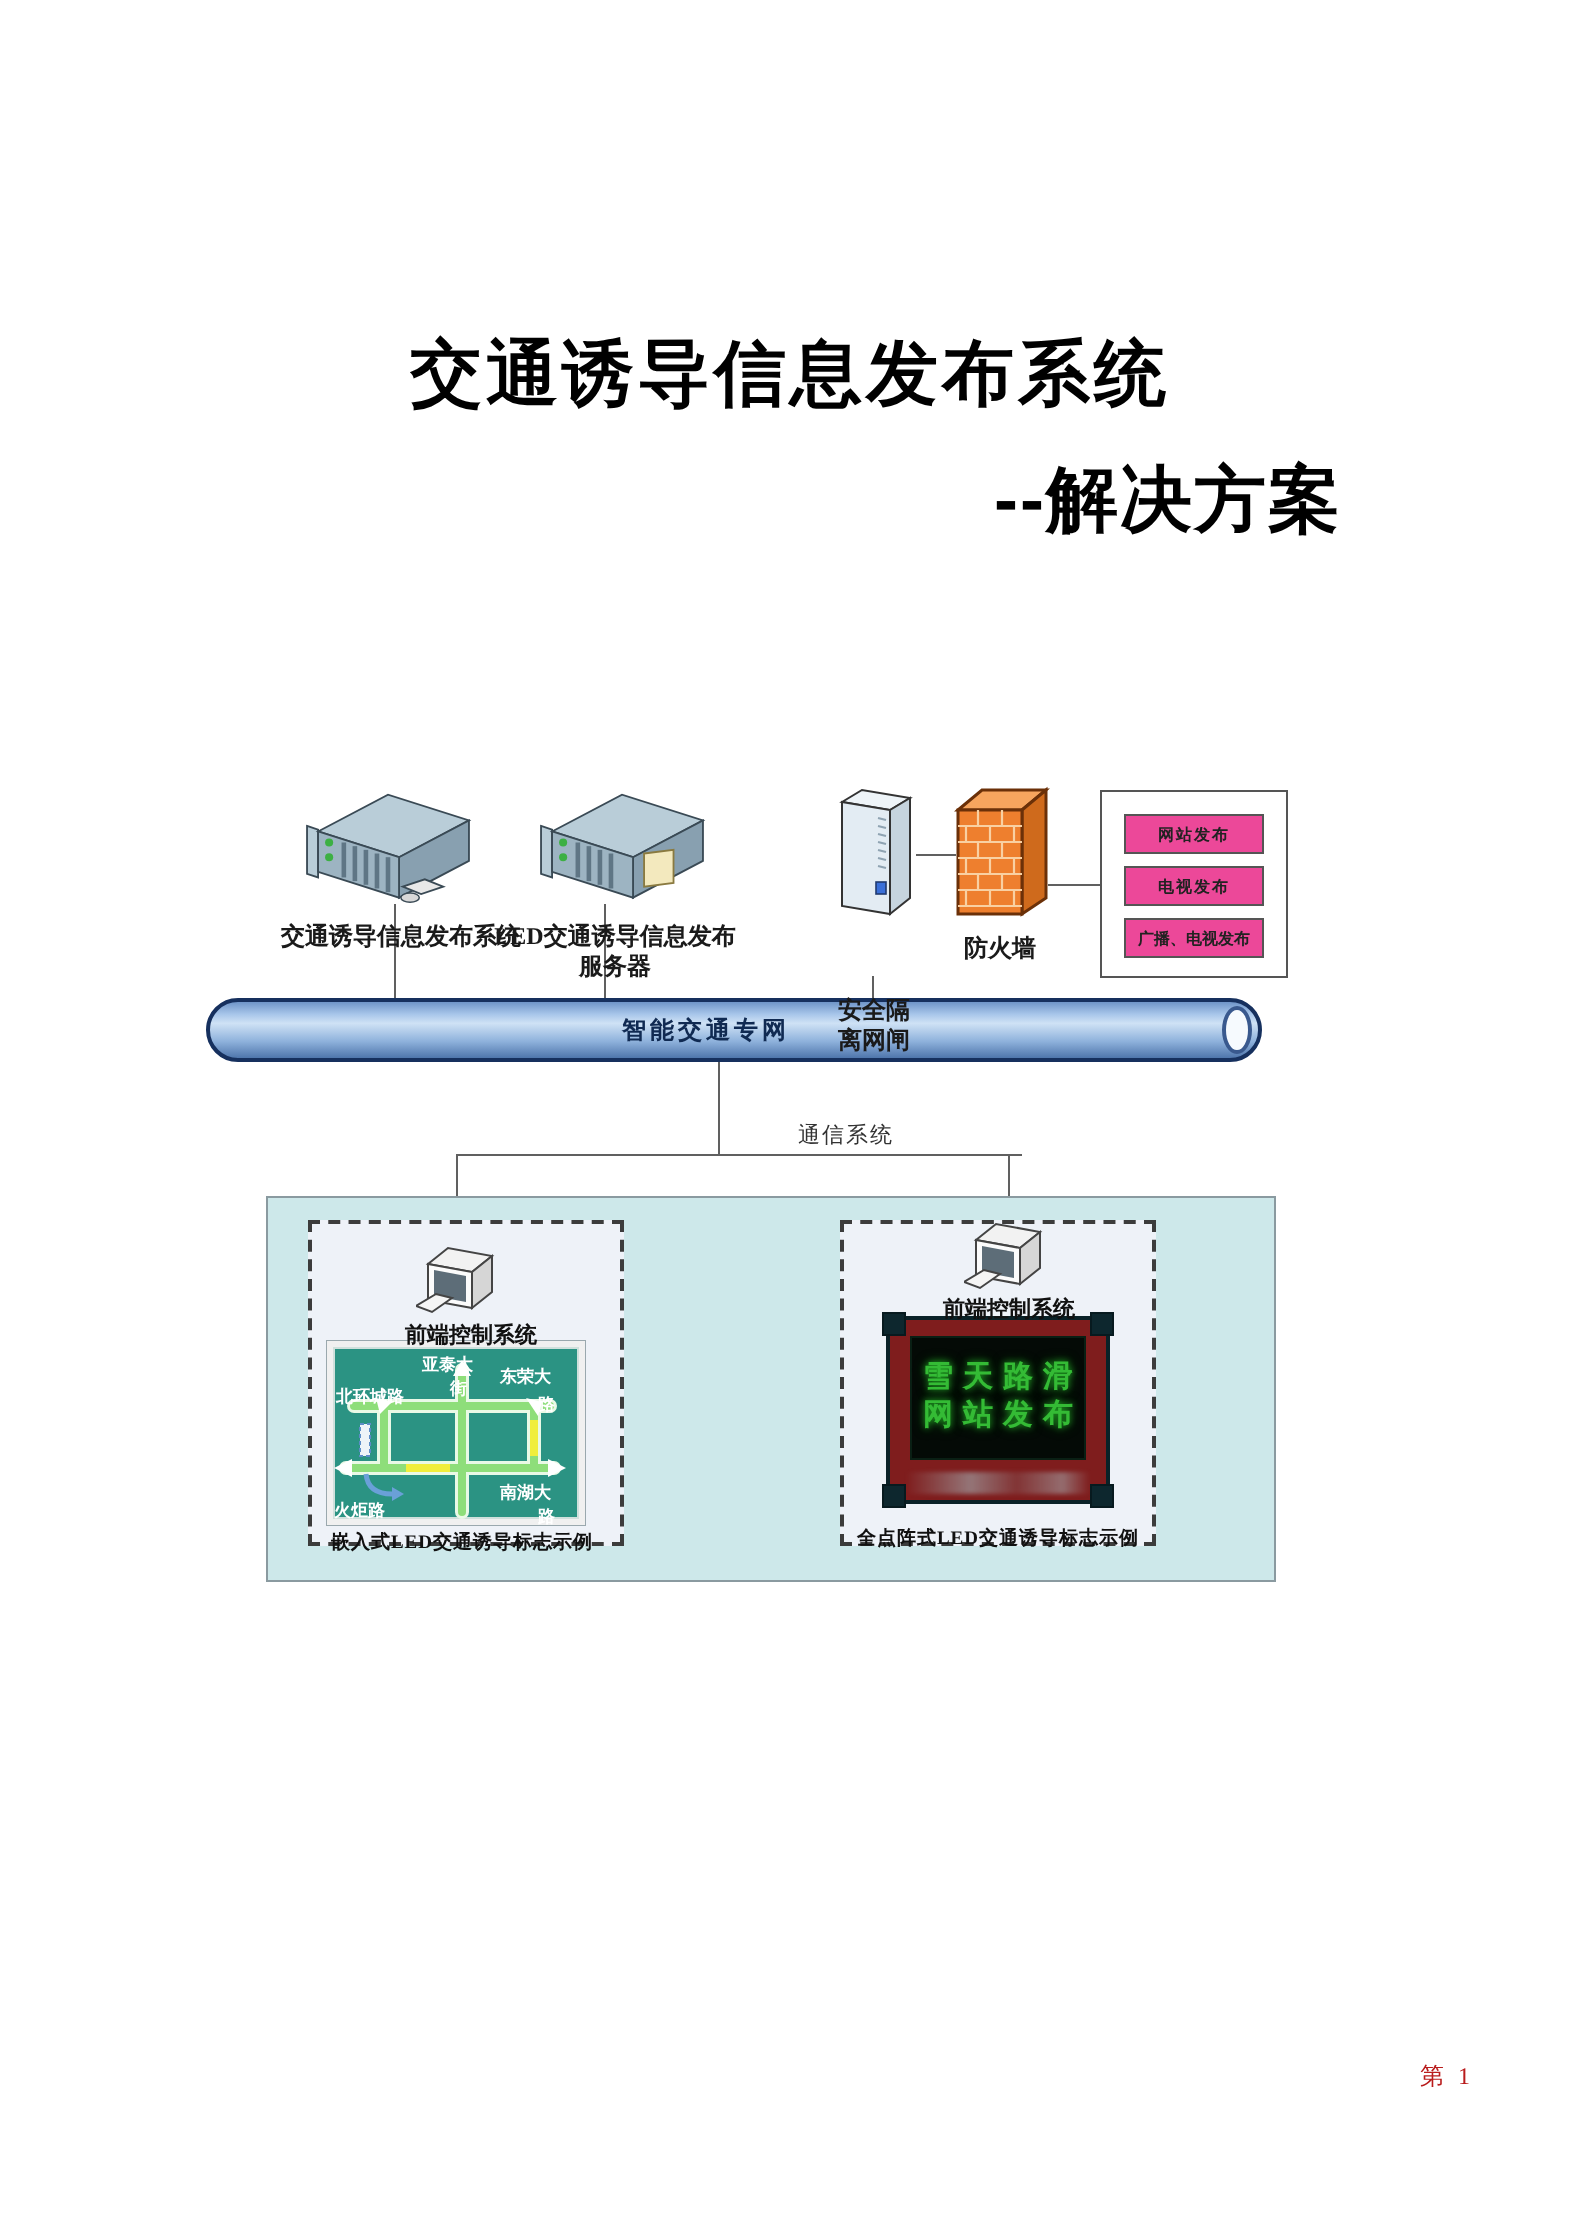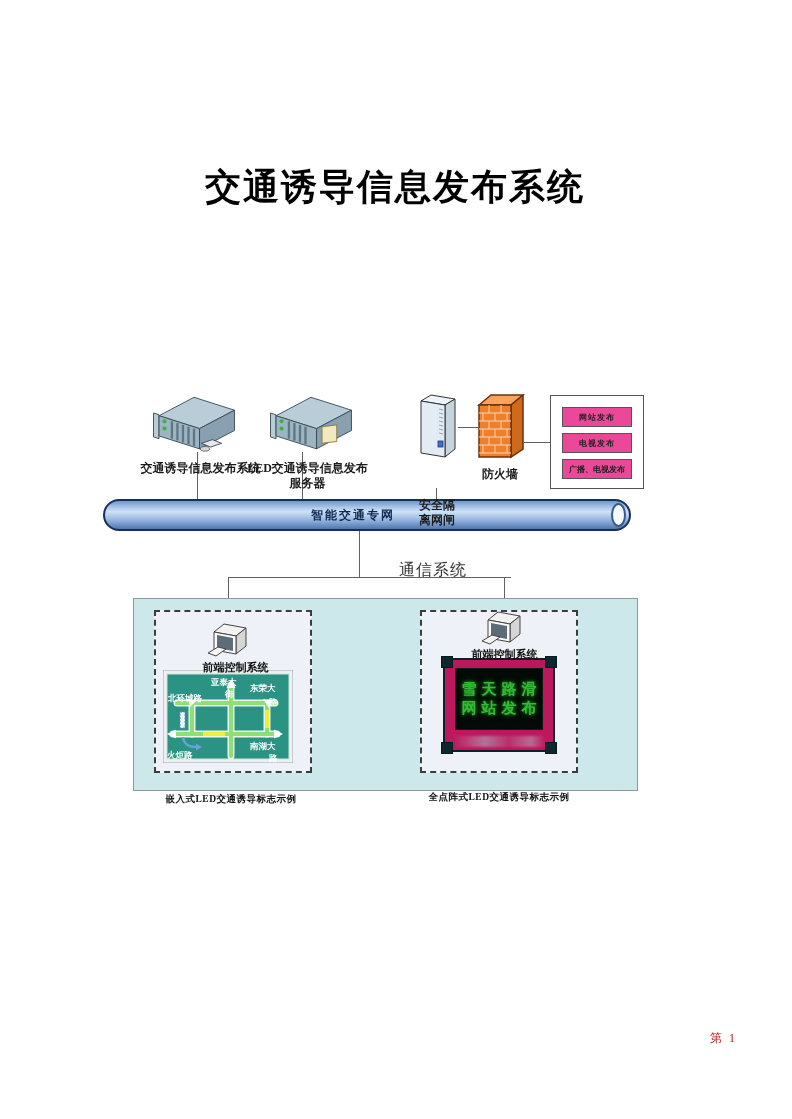--- a/index.html
+++ b/index.html
@@ -21,49 +21,50 @@
              border:1px solid #555;}
   .pub-item{position:absolute;left:11px;width:68px;height:18px;border:1px solid #555;background:#ec4899;
             font-size:8px;font-weight:bold;color:#222;display:flex;align-items:center;justify-content:center;letter-spacing:1px;}
   
   .pipe{position:absolute;left:103px;top:499px;width:528px;height:32px;border:2px solid #16305e;border-radius:16px;
         background:linear-gradient(to bottom,#6f95c8 0%,#a8c6ea 22%,#cfe2f5 38%,#8fb2dc 70%,#4f76ac 100%);
         box-sizing:border-box;display:flex;align-items:center;justify-content:center;}
   .pipe-label{font-size:12px;font-weight:bold;color:#102a52;letter-spacing:2px;margin-right:28px;}
   .pipe-end{position:absolute;right:3px;top:2px;width:15px;height:24px;border-radius:50%;
             background:#f6fafe;border:2px solid #39598e;box-sizing:border-box;}
-  .comm-label{position:absolute;left:399px;top:560px;font-size:16px;color:#333;letter-spacing:1px;}
+  .comm-label{position:absolute;left:399px;top:560px;font-size:11px;color:#333;letter-spacing:1px;}
   
   .field-panel{position:absolute;left:133px;top:598px;width:505px;height:193px;background:#cde8ea;
                border:1px solid #8a9aa0;box-sizing:border-box;}
   .zone{position:absolute;top:11px;width:158px;height:163px;border:2px dashed #3c3c3c;background:#eef2f8;box-sizing:border-box;}
   .zone-left{left:20px;}
   .zone-right{left:286px;}
   .frontend-label{position:absolute;text-align:center;font-size:11px;font-weight:bold;color:#111;z-index:6;}
-  .caption{position:absolute;text-align:center;font-size:9.5px;font-weight:bold;color:#111;z-index:6;letter-spacing:0.5px;margin-top:28px;}
-  
-  .led-sign{position:absolute;left:443px;top:658px;width:112px;height:94px;background:#be185d;
+  .caption{position:absolute;text-align:center;font-size:9.5px;font-weight:bold;color:#111;z-index:6;letter-spacing:0.5px;}
+  
+  .led-sign{position:absolute;left:443px;top:658px;width:112px;height:94px;background:#7f1d1d;
             border:2px solid #0a2228;border-radius:3px;box-sizing:border-box;z-index:5;}
   .led-knob{position:absolute;width:10px;height:10px;background:#0d272e;border:1px solid #071a1f;}
   .led-screen{position:absolute;left:10px;right:10px;top:8px;bottom:20px;background:#040a06;border:1px solid #0a1f14;
               display:flex;flex-direction:column;align-items:center;justify-content:center;}
   .led-text{color:#34bb35;font-size:15px;font-weight:bold;letter-spacing:5px;line-height:1.25;
             text-shadow:0 0 3px #1d9a20,0 0 6px rgba(40,180,40,.5);white-space:nowrap;text-indent:5px;}
   .led-smudge{position:absolute;left:8px;right:8px;bottom:3px;height:11px;
               background:linear-gradient(90deg,rgba(150,185,190,0) 0%,rgba(170,205,210,.5) 35%,rgba(150,185,190,.15) 60%,rgba(175,205,210,.45) 85%,rgba(150,185,190,0) 100%);
               filter:blur(1px);}
   .footer{position:absolute;left:0;top:1030px;width:100%;text-align:right;font-size:12px;color:#b91c1c;letter-spacing:2px;margin-left:20px;}
   svg{display:block;}
 </style>
 </head>
 <body>
 
 <div id="page">
 
   <div class="doc-title">交通诱导信息发布系统</div>
+  <div class="doc-subtitle">--解决方案</div>
 
   <div class="line vline" style="left:197px;top:452px;height:48px;"></div>
   <div class="line vline" style="left:302px;top:452px;height:48px;"></div>
   <div class="line vline" style="left:436px;top:488px;height:12px;"></div>
   <div class="line hline" style="left:458px;top:427px;width:20px;"></div>
   <div class="line hline" style="left:524px;top:442px;width:26px;"></div>
   <div class="line vline" style="left:359px;top:531px;height:47px;"></div>
   <div class="line hline" style="left:228px;top:577px;width:283px;"></div>
   <div class="line vline" style="left:228px;top:578px;height:46px;"></div>
   <div class="line vline" style="left:205px;top:652px;height:19px;"></div>

